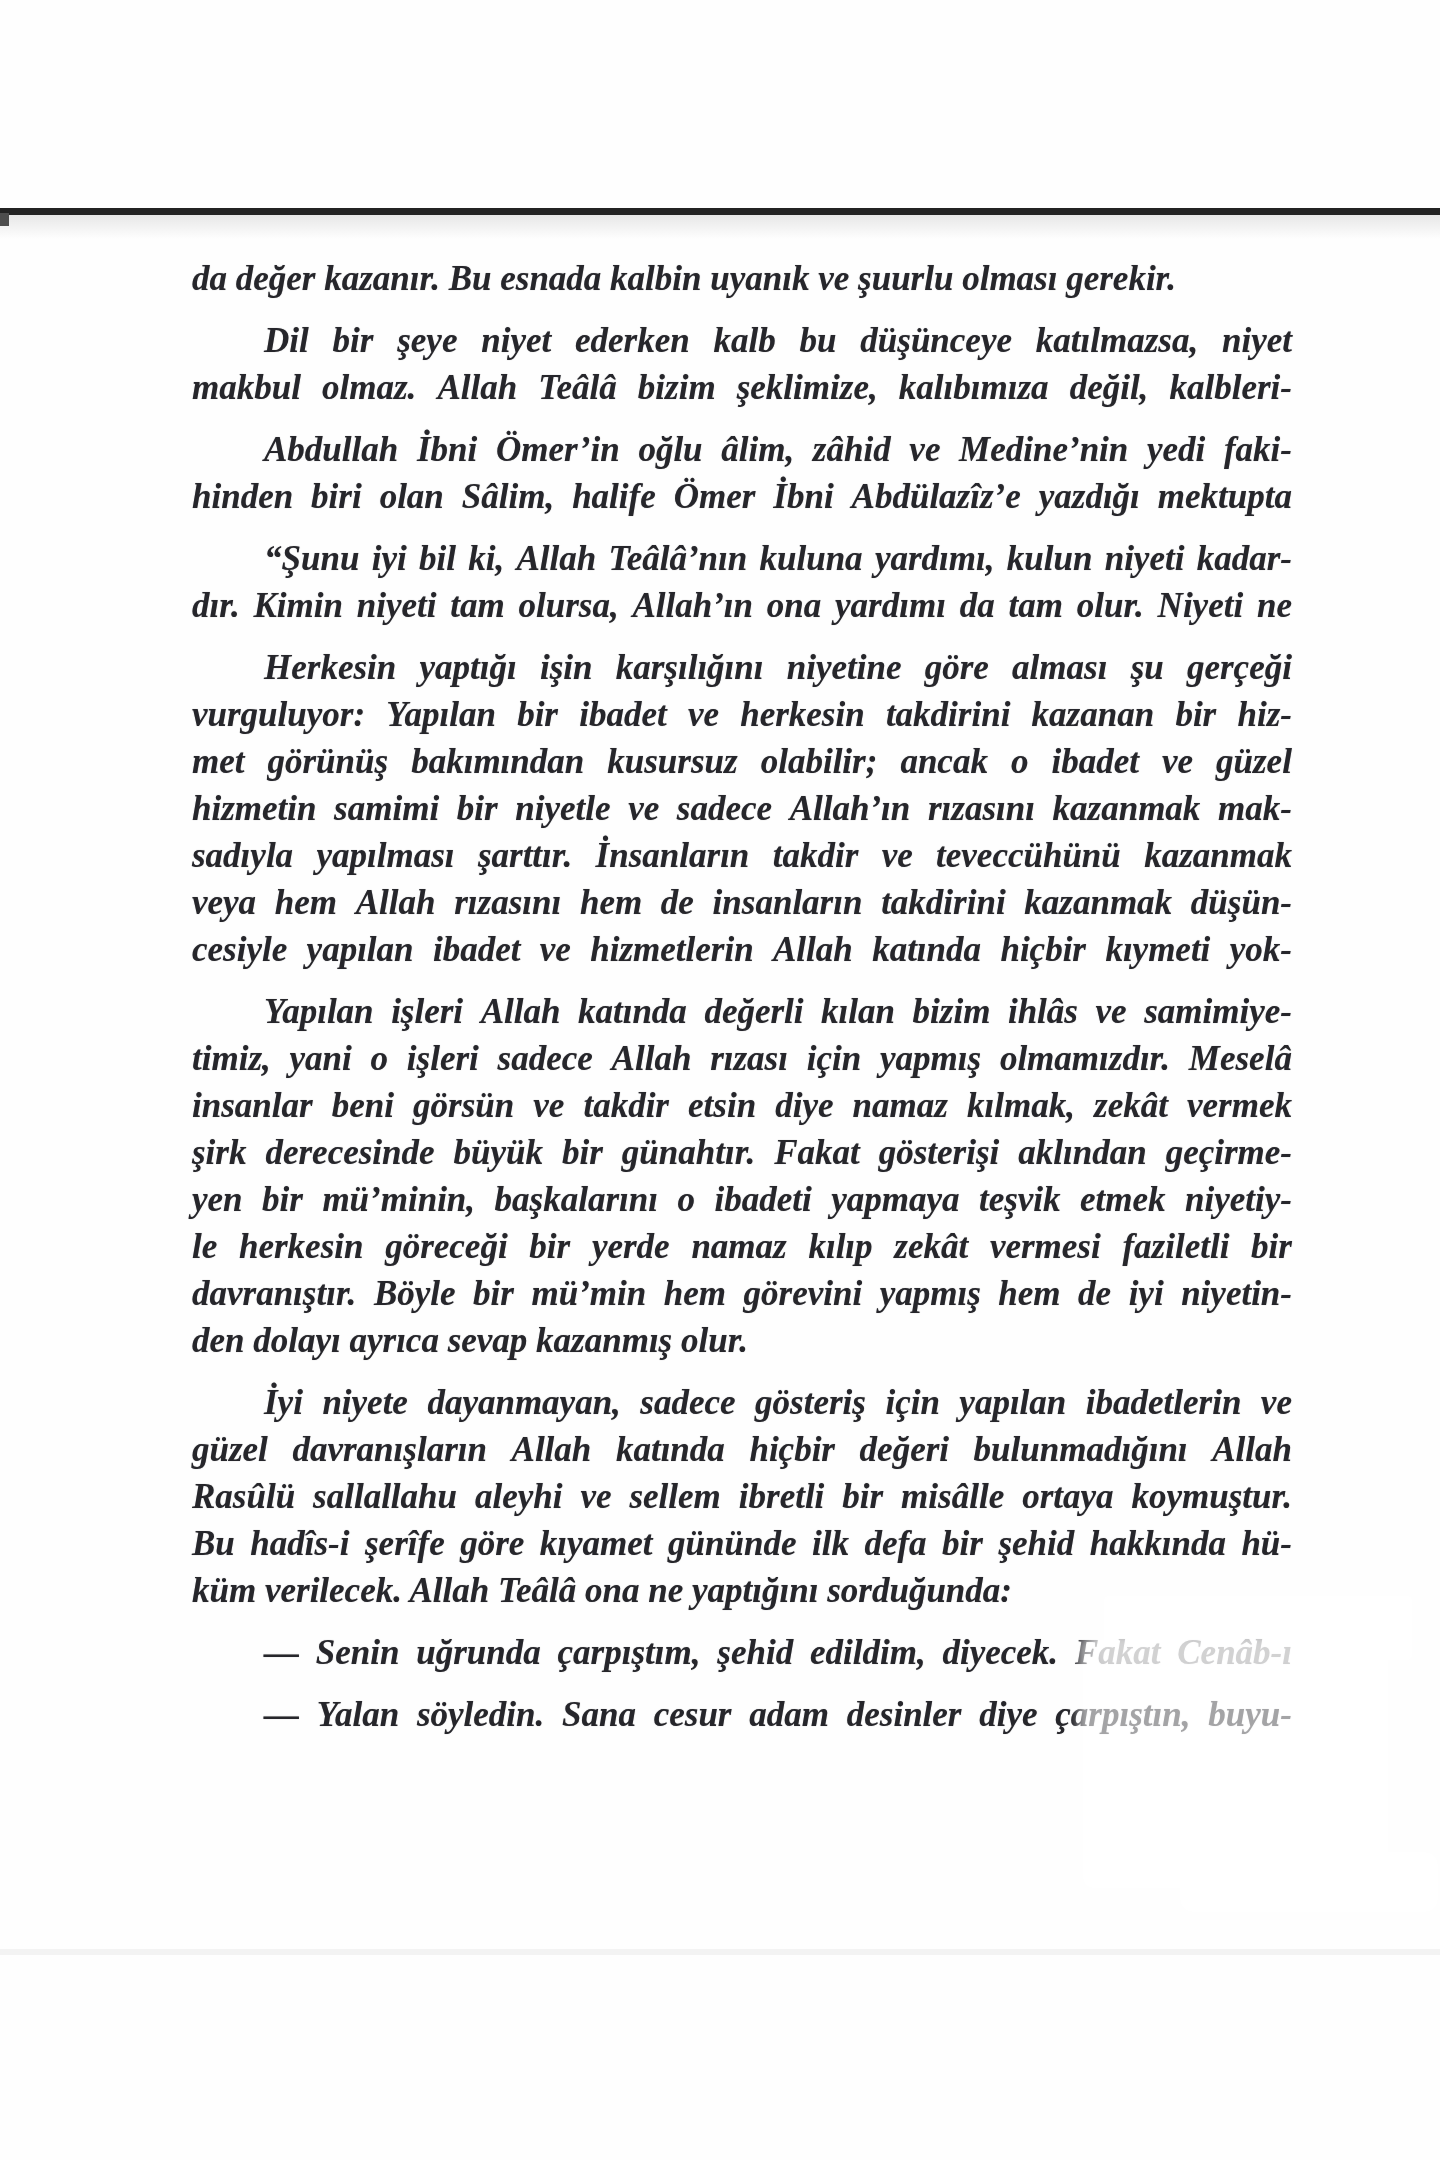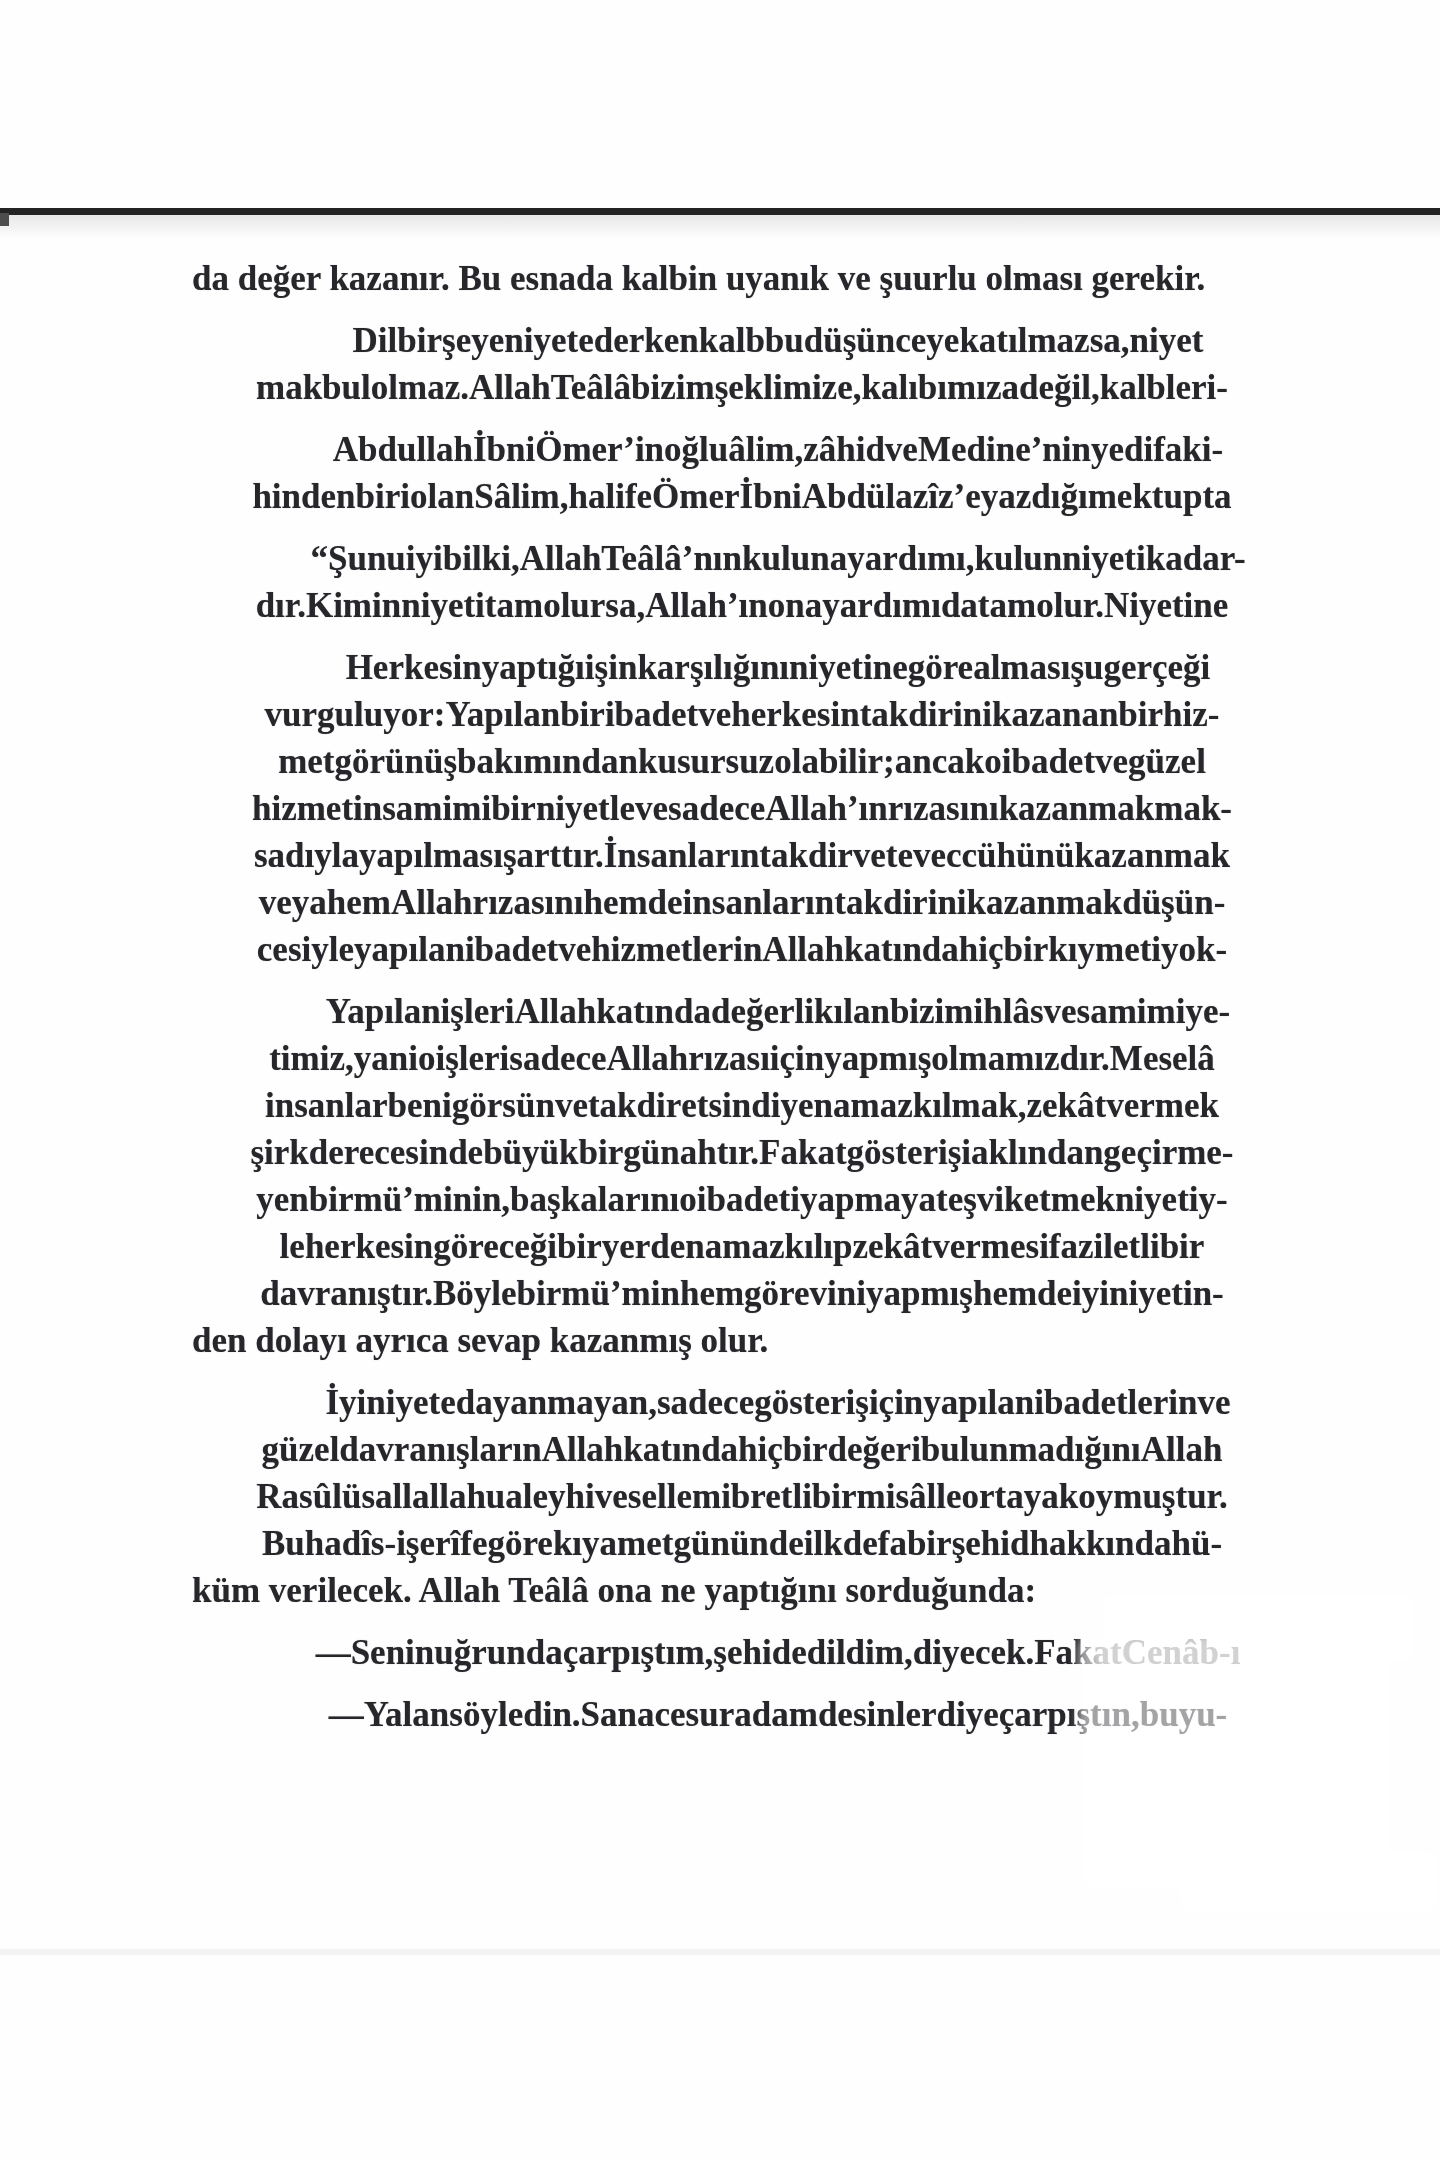--- a/index.html
+++ b/index.html
@@ -32,25 +32,26 @@
     position:absolute;left:0;top:1949px;width:1440px;height:6px;
     background:#ececec;opacity:.65;
   }
   .text-block{
     position:absolute;left:192px;top:255px;width:1100px;
     color:var(--ink);
     font-size:35px;
     line-height:47px;
     font-weight:700;
     text-shadow:0 0 1px rgba(38,38,43,.4);
+    font-style:italic;
   }
   .para{margin-bottom:15px}
   .para:last-child{margin-bottom:0}
   .line{height:47px;white-space:nowrap;overflow:visible}
-  .jline{display:flex;justify-content:center;white-space:normal}
+  .jline{display:flex;justify-content:space-between;white-space:normal}
   .para.indent .line:first-child{padding-left:72px}
   
   .wm{
     position:absolute;
     background:rgba(255,255,255,.55);
     filter:blur(5px);
     border-radius:14px;
     pointer-events:none;
   }
   .wm.p1{left:1093px;top:1585px;width:330px;height:86px;background:rgba(255,255,255,.5)}

